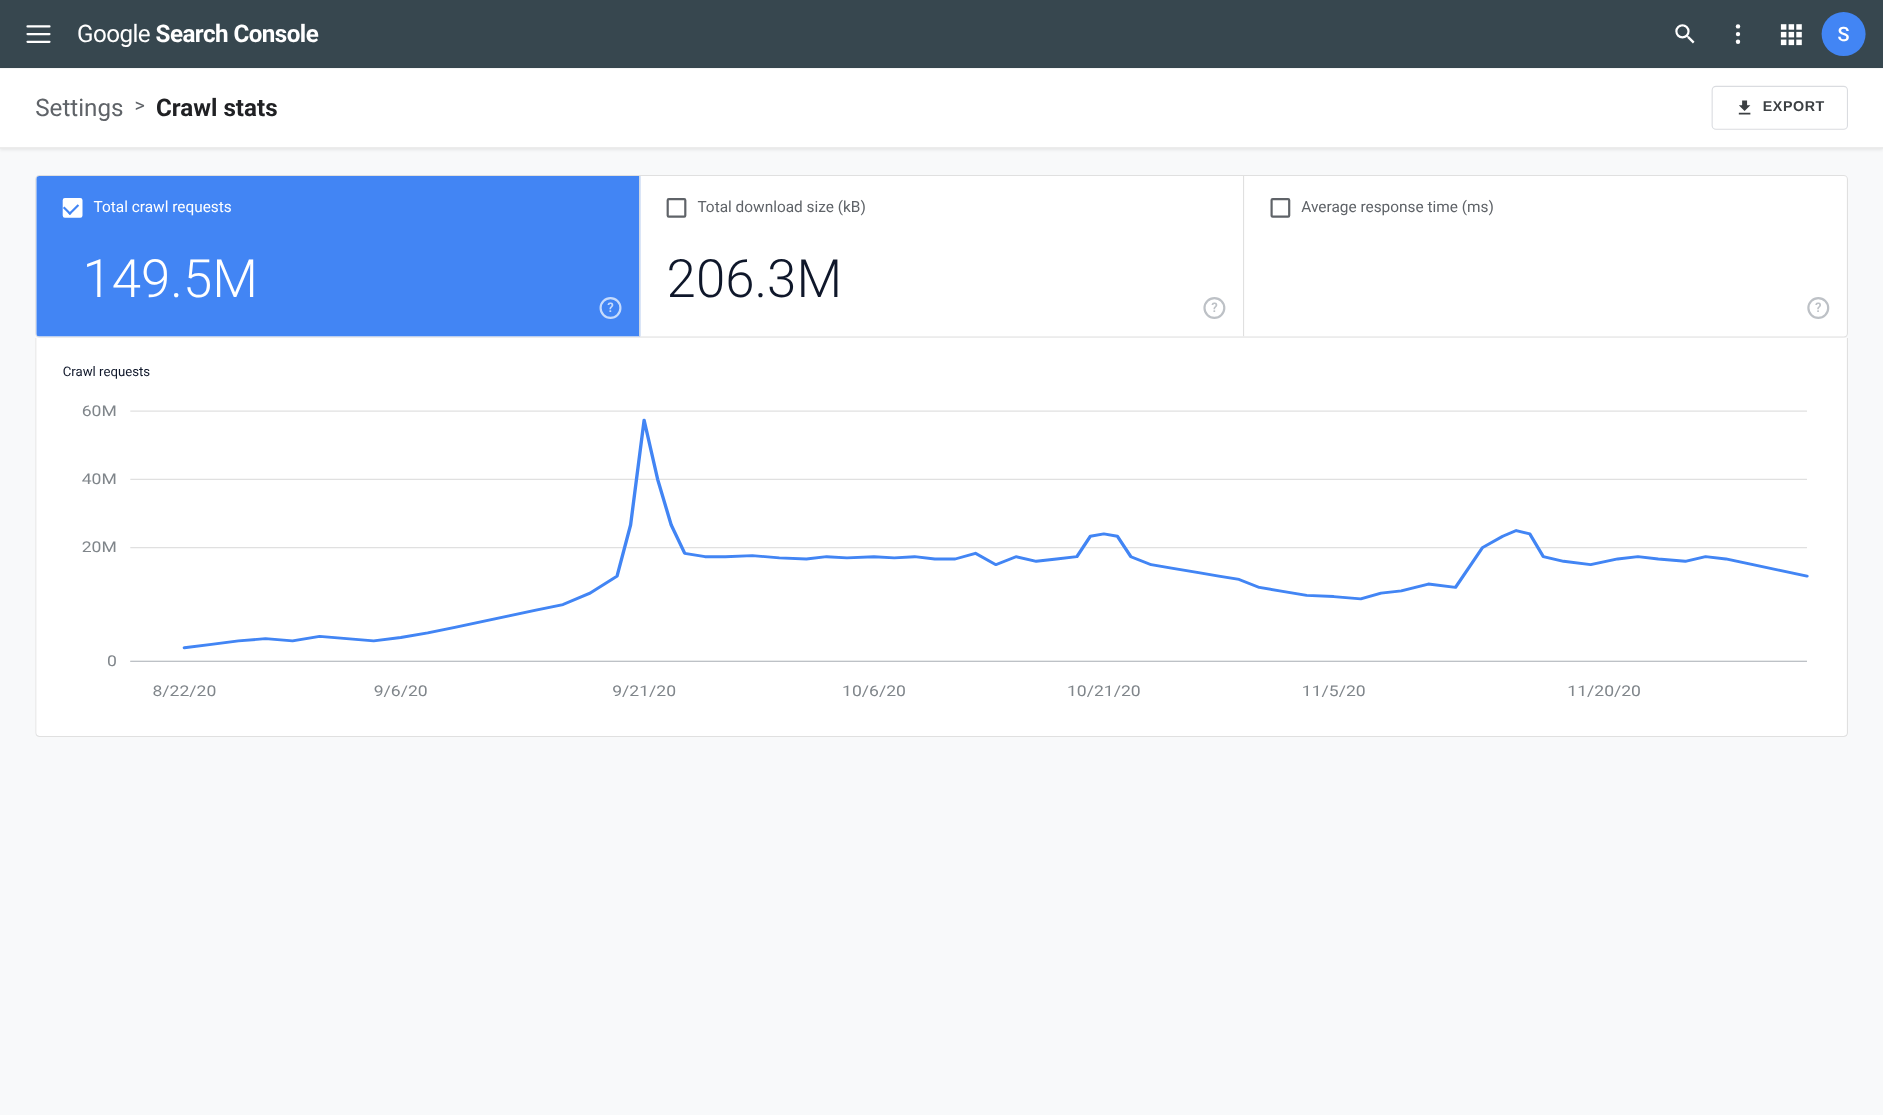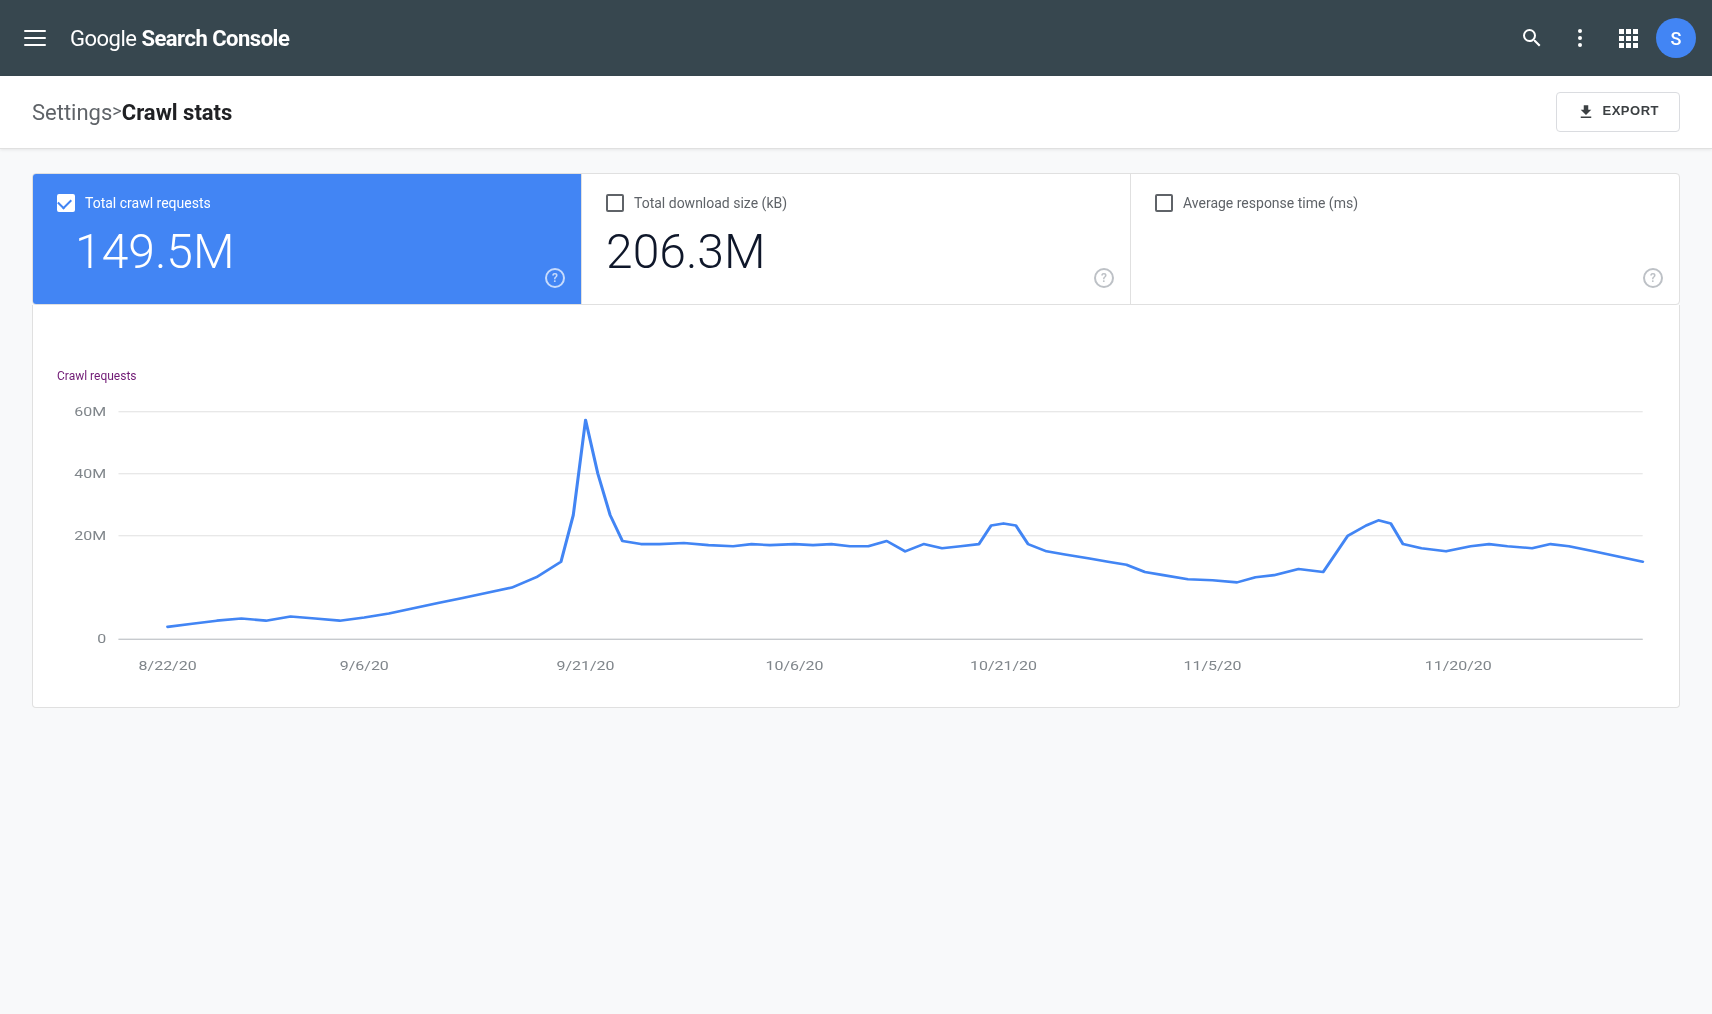--- a/index.html
+++ b/index.html
@@ -1,21 +1,21 @@
 <!DOCTYPE html>
 <html><head>
   <meta charset="utf-8">
   <style>
     * { margin: 0; padding: 0; box-sizing: border-box; }
     body { font-family: 'Google Sans', Roboto, Arial, sans-serif; background: #f8f9fa; }
 
     
     .header {
       background: #37474f;
-      height: 76px;
+      height: 62px;
       display: flex;
       align-items: center;
       padding: 0 16px;
       color: white;
     }
     .header-left {
       display: flex;
       align-items: center;
       gap: 16px;
       flex: 1;
@@ -78,21 +78,21 @@
       padding: 16px 32px;
       display: flex;
       align-items: center;
       justify-content: space-between;
       border-bottom: 1px solid #e0e0e0;
       box-shadow: 0 1px 3px rgba(0,0,0,0.08);
     }
     .breadcrumb {
       display: flex;
       align-items: flex-start;
-      gap: 0;
+      gap: 10px;
       font-size: 22px;
     }
     .breadcrumb-settings {
       color: #5f6368;
       font-weight: 400;
       cursor: pointer;
     }
     .breadcrumb-arrow {
       color: #5f6368;
       font-size: 18px;
@@ -139,21 +139,21 @@
     }
     .stat-card:last-child { border-right: none; }
     .stat-card.active {
       background: #4285f4;
       color: white;
     }
     .stat-card-header {
       display: flex;
       align-items: center;
       gap: 10px;
-      margin-bottom: 16px;
+      margin-bottom: 32px;
       font-size: 14px;
       text-align: center;
     }
     .stat-card.active .stat-card-header { color: white; }
     .stat-card:not(.active) .stat-card-header { color: #5f6368; }
     .checkbox-icon {
       width: 18px;
       height: 18px;
       border: 2px solid currentColor;
       border-radius: 2px;
@@ -203,23 +203,22 @@
     
     .chart-section {
       background: white;
       border: 1px solid #e0e0e0;
       border-top: none;
       border-radius: 0 0 4px 4px;
       padding: 24px 24px 16px;
     }
     .chart-label {
       font-size: 12px;
-      color: #701a75;
+      color: #0f172a;
       margin-bottom: 8px;
-      margin-top: 40px;
     }
     .chart-container {
       position: relative;
       height: 300px;
       width: 100%;
     }
     svg.chart {
       width: 100%;
       height: 100%;
     }

